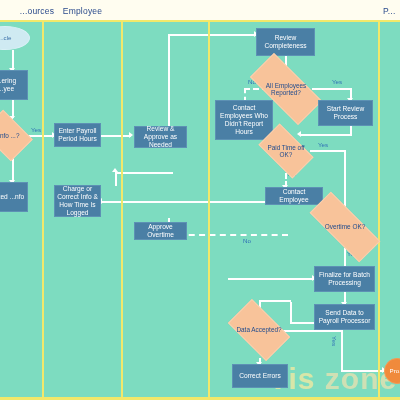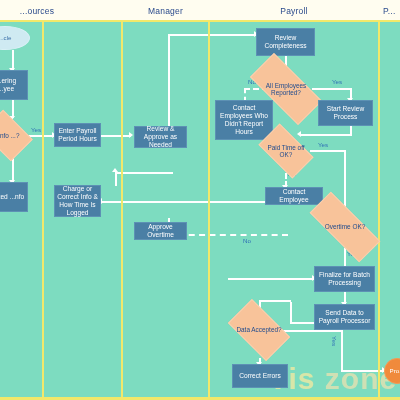--- a/index.html
+++ b/index.html
@@ -166,22 +166,21 @@
   </div>
 
   <div class="lane-div" style="left:42px"></div>
   <div class="lane-div" style="left:121px"></div>
   <div class="lane-div" style="left:208px"></div>
   <div class="lane-div" style="left:378px"></div>
   <div class="bottom-rule"></div>
 
   <div class="header-band">
     <div class="lane-head" style="left:16px;width:42px">...ources</div>
-    <div class="lane-head" style="left:123px;width:85px">Manager</div>
-    <div class="lane-head" style="left:210px;width:168px">Payroll</div>
+    <div class="lane-head" style="left:44px;width:77px">Employee</div>
     <div class="lane-head" style="left:380px;width:20px;justify-content:flex-start;padding-left:3px">P...</div>
   </div>
 
   <div class="ln" style="left:12px;top:50px;width:2px;height:20px"></div>
   <div class="arrow down" style="left:9px;top:68px"></div>
 
   <div class="ln" style="left:12px;top:100px;width:2px;height:18px"></div>
   <div class="arrow down" style="left:9px;top:116px"></div>
 
   <div class="ln" style="left:28px;top:135px;width:26px;height:2px"></div>

